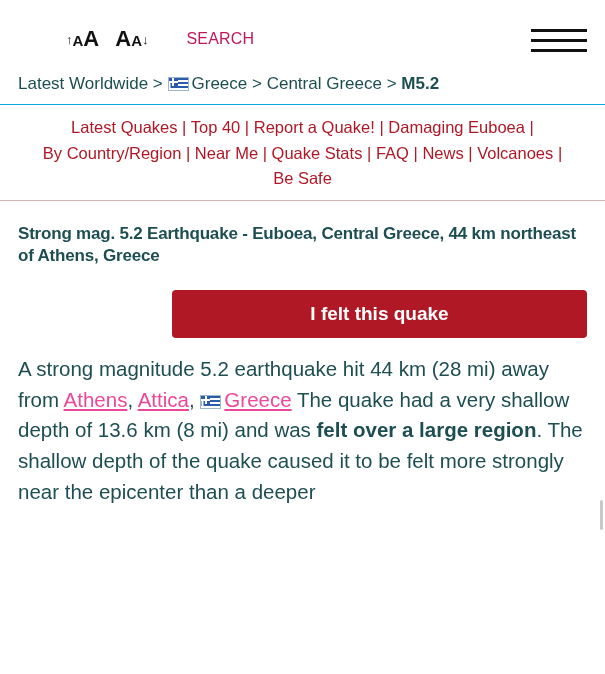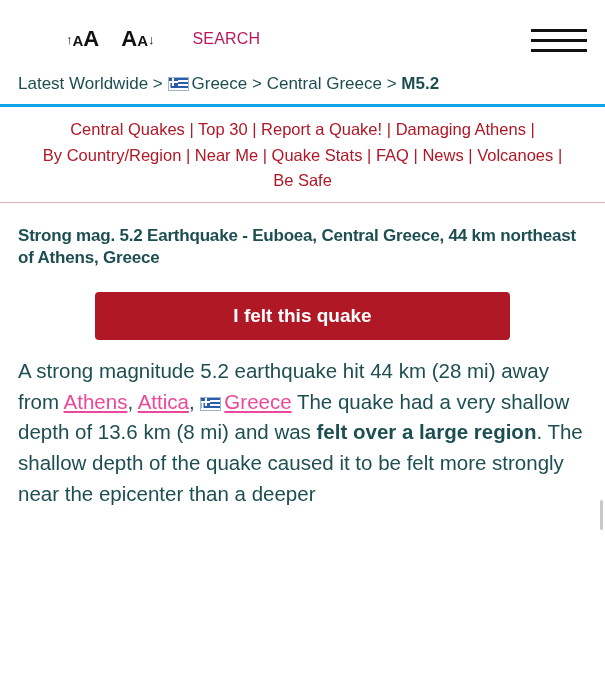--- a/index.html
+++ b/index.html
@@ -66,21 +66,21 @@
     color: #ffffff;
     font-weight: bold;
     font-size: 20px;
     letter-spacing: 0px;
     padding: 1px 4px 2px 4px;
   }
 
   .fontsize-controls {
     display: flex;
     align-items: flex-end;
-    gap: 20px;
+    gap: 14px;
     margin-left: 48px;
     color: #111111;
   }
   .fsbtn {
     font-weight: bold;
     font-size: 22px;
     color: #111;
     line-height: 1;
     position: relative;
     padding-right: 2px;
@@ -116,21 +116,21 @@
     height: 3px;
     background: #111111;
     width: 100%;
   }
 
   
   .breadcrumb {
     padding: 2px 18px 10px 18px;
     font-size: 17px;
     color: #1d4e52;
-    border-bottom: 3px solid #0ea5e9;
+    border-bottom: 1px solid #0ea5e9;
     white-space: nowrap;
   }
   .breadcrumb .sep { color: #1d4e52; }
   .flag {
     display: inline-block;
     width: 21px;
     height: 14px;
     vertical-align: -2px;
     margin-right: 3px;
     position: relative;
@@ -195,21 +195,21 @@
     line-height: 1.33;
     font-weight: bold;
     color: #1d4e52;
     letter-spacing: -0.2px;
   }
 
   
   .felt-wrap {
     padding: 22px 18px 0 18px;
     display: flex;
-    justify-content: center;
+    justify-content: flex-end;
   }
   .felt-btn {
     background: #b01826;
     color: #ffffff;
     font-weight: bold;
     font-size: 19px;
     border: none;
     border-radius: 4px;
     width: 415px;
     height: 48px;
@@ -269,27 +269,27 @@
     <span>Latest Worldwide</span>
     <span class="sep">&gt;</span>
     <span class="flag"><span class="flag-cross-h"></span><span class="flag-cross-v"></span></span><span>Greece</span>
     <span class="sep">&gt;</span>
     <span>Central Greece</span>
     <span class="sep">&gt;</span>
     <span class="bc-strong">M5.2</span>
   </div>
 
   <div class="navlinks">
-    <a href="#">Central Quakes</a>
-    <span class="bar">|</span>
-    <a href="#">Top 30</a>
+    <a href="#">Latest Quakes</a>
+    <span class="bar">|</span>
+    <a href="#">Top 40</a>
     <span class="bar">|</span>
     <a href="#">Report a Quake!</a>
     <span class="bar">|</span>
-    <a href="#">Damaging Athens</a>
+    <a href="#">Damaging Euboea</a>
     <span class="bar">|</span>
     <a href="#">By Country/Region</a>
     <span class="bar">|</span>
     <a href="#">Near Me</a>
     <span class="bar">|</span>
     <a href="#">Quake Stats</a>
     <span class="bar">|</span>
     <a href="#">FAQ</a>
     <span class="bar">|</span>
     <a href="#">News</a>

